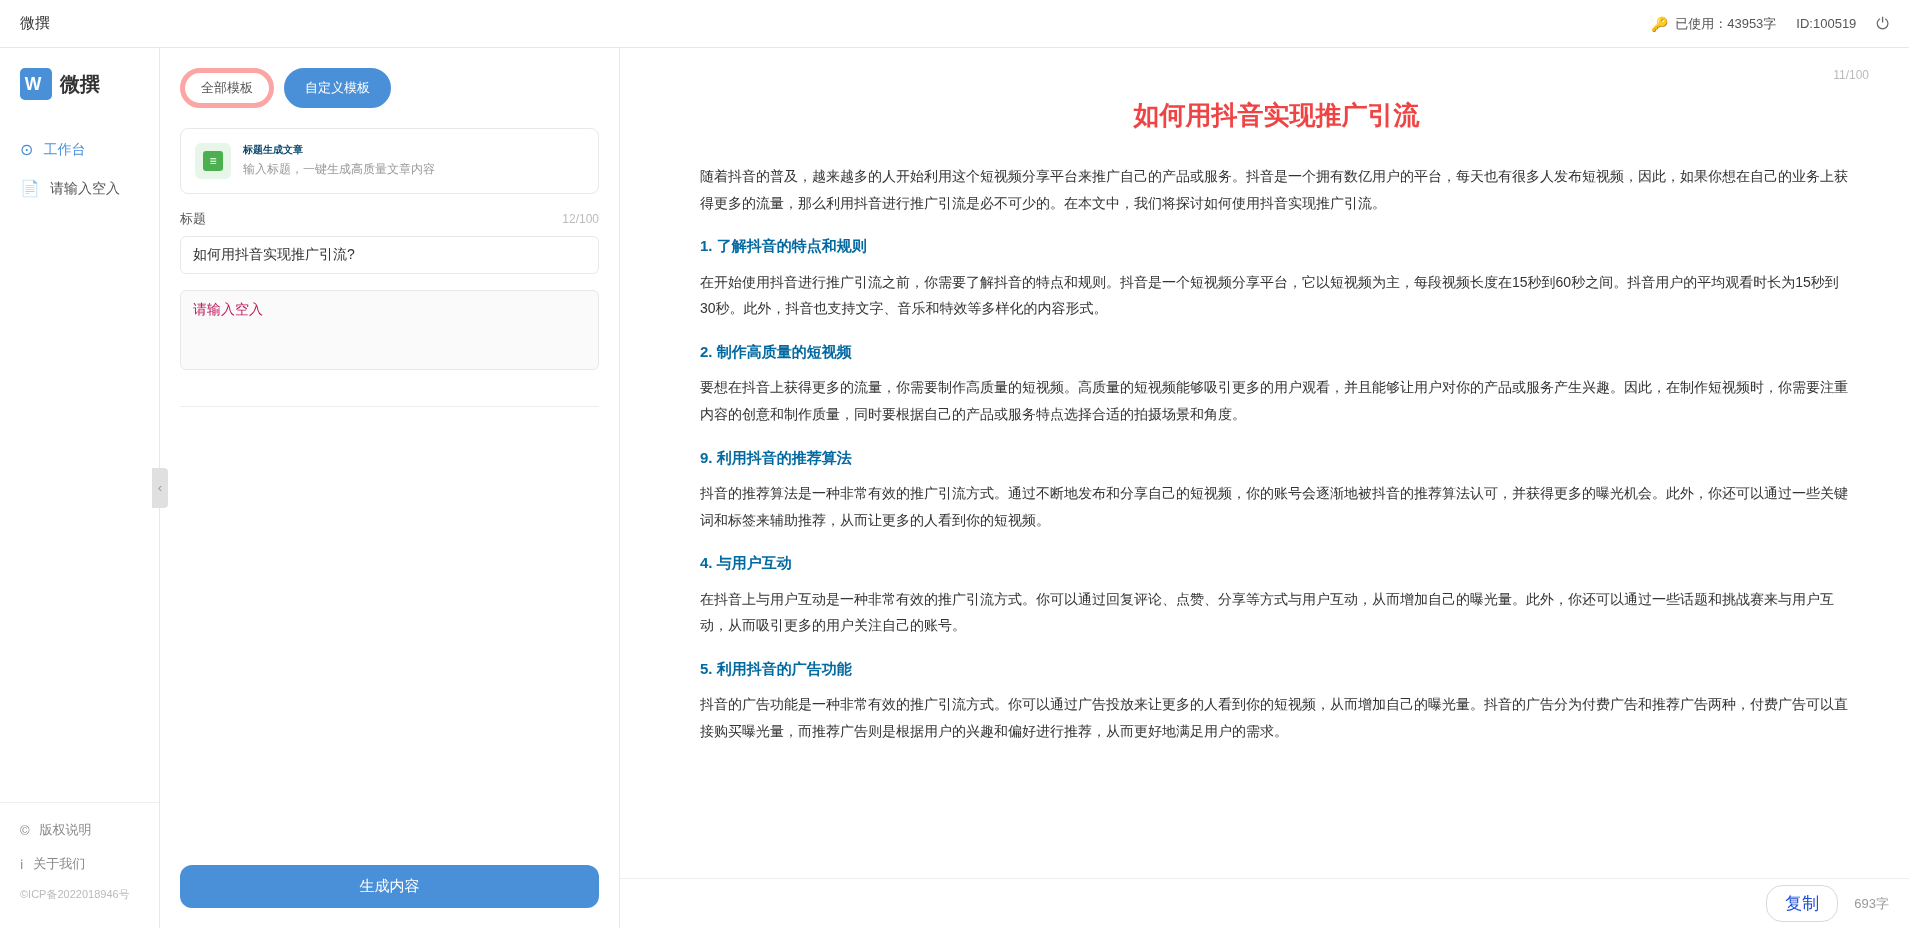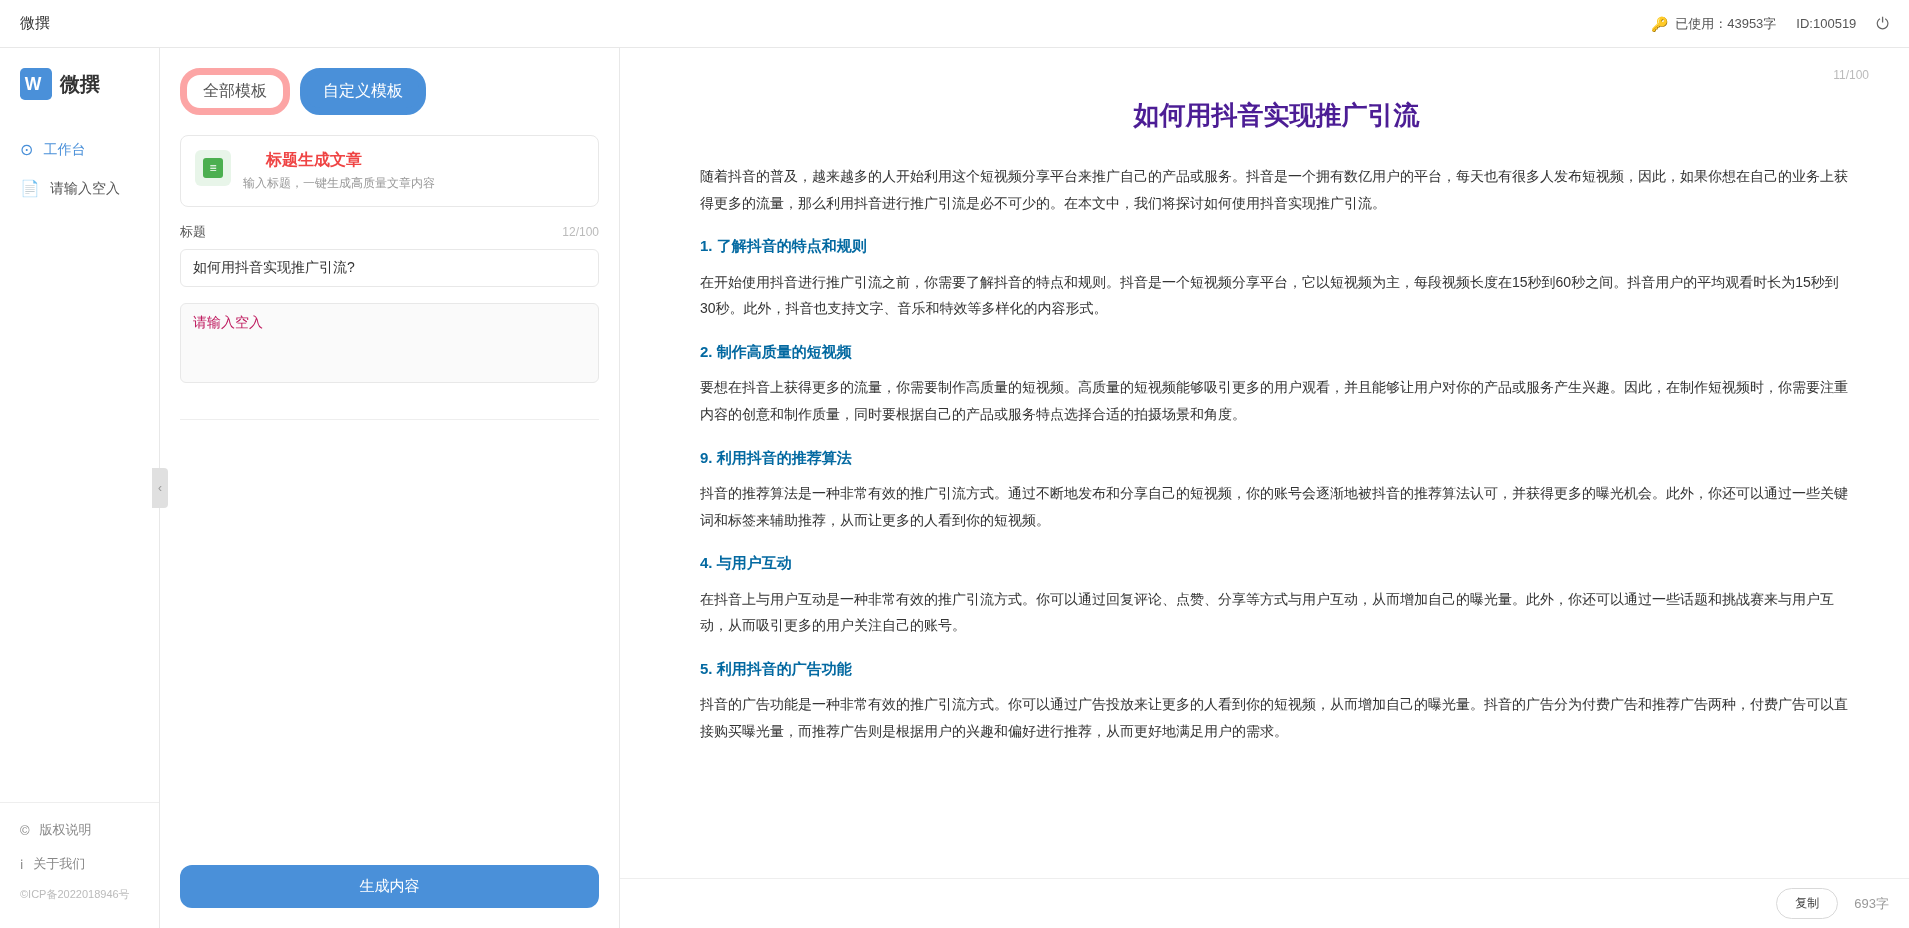--- a/index.html
+++ b/index.html
@@ -151,25 +151,25 @@
     }
 
     .tab-bar {
       display: flex;
       gap: 10px;
       margin-bottom: 20px;
     }
     .tab-btn {
       padding: 6px 16px;
       border-radius: 20px;
-      border: 7px solid #fca5a5;
+      border: 5px solid #fca5a5;
       background: #fff;
       color: #555;
       cursor: pointer;
-      font-size: 16px;
+      font-size: 13px;
     }
     .tab-btn.active {
       background: #4a90d9;
       color: #fff;
       border-color: #4a90d9;
     }
 
     .template-card {
       display: flex;
       align-items: flex-start;
@@ -199,25 +199,24 @@
       align-items: center;
       justify-content: center;
     }
     .template-icon-inner::after {
       content: '≡';
       color: #fff;
       font-size: 12px;
     }
     .template-info { flex: 1; }
     .template-name {
-      font-size: 16px;
+      font-size: 10px;
       font-weight: 600;
-      color: #ef4444;
+      color: #0c4a6e;
       margin-bottom: 4px;
-      margin-left: 23px;
     }
     .template-desc {
       font-size: 12px;
       color: #999;
     }
 
     .form-section { margin-bottom: 16px; }
     .form-label {
       display: flex;
       justify-content: space-between;
@@ -287,21 +286,21 @@
       position: absolute;
       top: 20px;
       right: 40px;
       font-size: 12px;
       color: #bbb;
     }
 
     .article-title {
       font-size: 26px;
       font-weight: bold;
-      color: #4c1d95;
+      color: #ef4444;
       text-align: center;
       margin-bottom: 30px;
     }
 
     .article-body {
       font-size: 14px;
       line-height: 1.9;
       color: #333;
     }
     .article-body p {
@@ -323,22 +322,22 @@
       padding: 0 20px;
       gap: 16px;
       flex-shrink: 0;
     }
     .copy-btn {
       padding: 6px 18px;
       border: 1px solid #d9d9d9;
       border-radius: 16px;
       background: #fff;
       cursor: pointer;
-      font-size: 12px;
-      color: #404040;
+      font-size: 17px;
+      color: #1d4ed8;
     }
     .word-count { font-size: 13px; color: #999; }
 
     .panels-wrapper {
       display: flex;
       flex: 1;
       overflow: hidden;
     }
   </style>
 </head>

